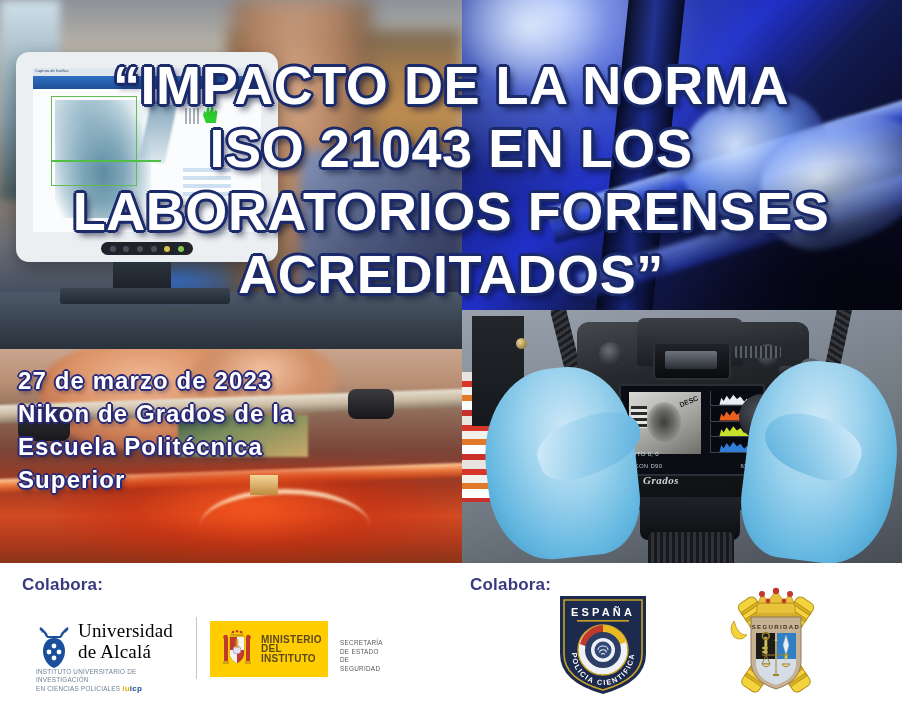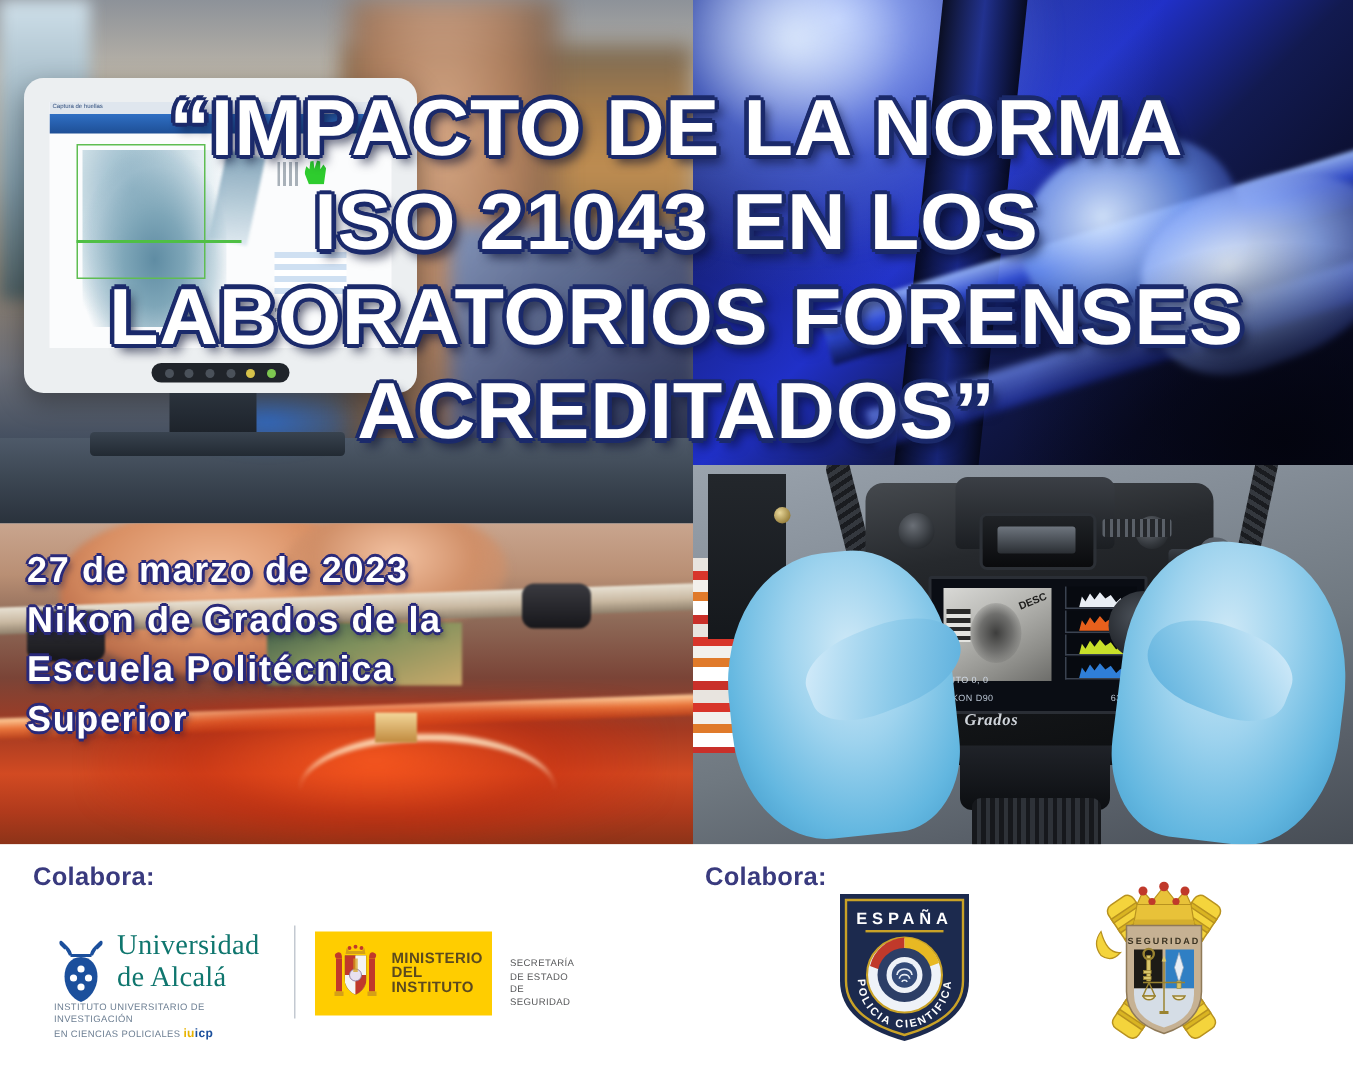--- a/index.html
+++ b/index.html
@@ -556,21 +556,21 @@
     position: absolute; left: 36px; top: 58px; width: 152px; height: 56px;
   }
   .uah-mark {
     position: absolute; left: 0; top: 2px; width: 36px; height: 46px;
   }
   .uah-name {
     position: absolute; left: 42px; top: -1px;
     font-family: "Liberation Serif", serif;
     font-size: 19px;
     line-height: 21px;
-    color: #0f766e;
+    color: #000000;
     letter-spacing: .2px;
   }
   .uah-sub {
     position: absolute; left: 0; top: 47px;
     font-family: "Liberation Sans", sans-serif;
     font-size: 6.3px;
     line-height: 8.4px;
     color: #6d7f93;
     letter-spacing: .25px;
   }

